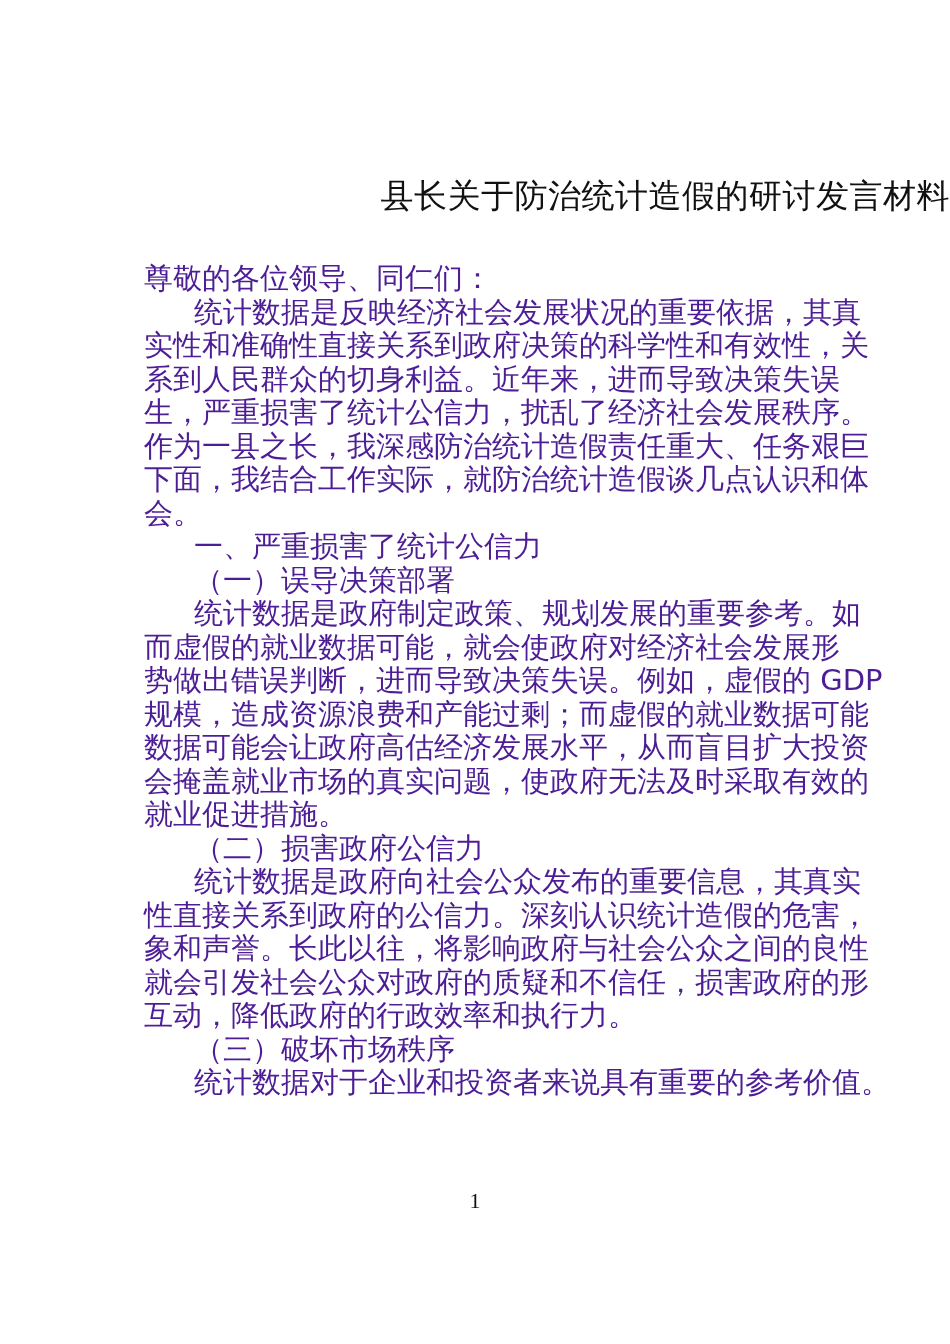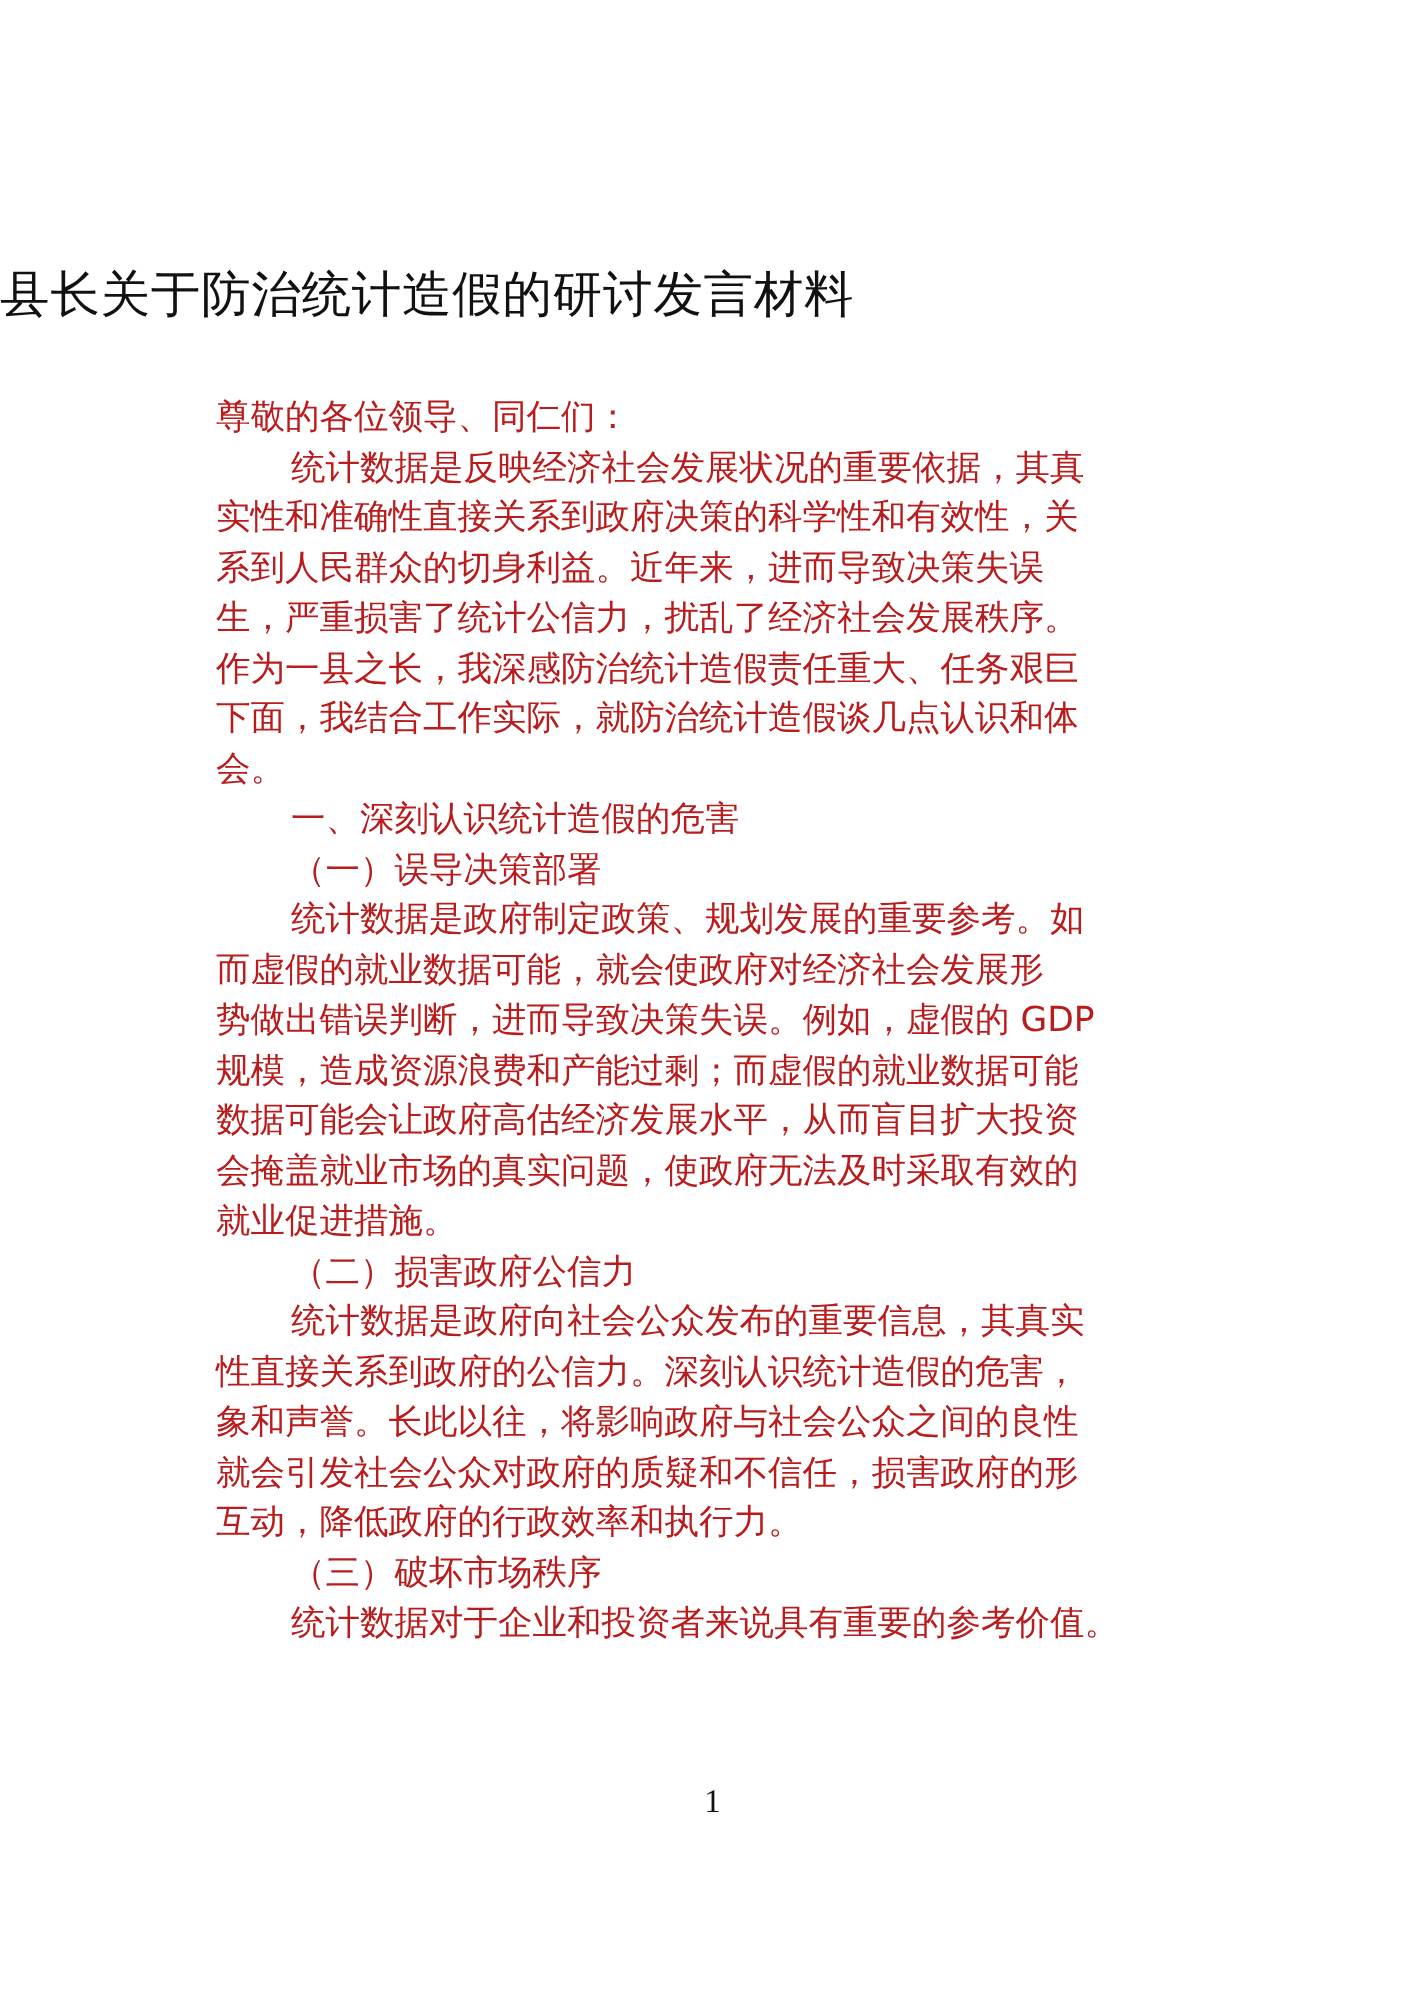--- a/index.html
+++ b/index.html
@@ -1,25 +1,25 @@
 <!DOCTYPE html>
 <html><head>
 <meta charset="utf-8">
 <style>
   html, body { margin: 0; padding: 0; background: #ffffff; }
   body { width: 950px; height: 1344px; position: relative; overflow: hidden; }
   .page { position: absolute; left: 0; top: 0; width: 950px; height: 1344px; background: #fff; }
   .title {
     position: absolute; left: 0; width: 950px; top: 172px;
-    text-align: left; font-family: "DejaVu Sans", sans-serif;
+    text-align: right; font-family: "DejaVu Sans", sans-serif;
     font-size: 33px; color: #111; letter-spacing: 0.5px; line-height: 48px;
   }
   .body {
     position: absolute; left: 144px; top: 262px; width: 680px;
-    font-family: "DejaVu Sans", sans-serif; font-size: 23px; color: #b91c1c;
+    font-family: "DejaVu Sans", sans-serif; font-size: 29px; color: #4c1d95;
   }
   .line { height: 33.5px; line-height: 33.5px; white-space: nowrap; }
   .indent { padding-left: 50px; }
   .page-number {
     position: absolute; left: 0; width: 950px; top: 1188px; text-align: center;
     font-family: "Liberation Serif", serif; font-size: 22px; color: #111;
   }
 </style>
 </head>
 <body>
@@ -28,21 +28,21 @@
   <div class="title">县长关于防治统计造假的研讨发言材料</div>
   <div class="body" id="doc-body">
       <div class="line">尊敬的各位领导、同仁们：</div>
       <div class="line indent">统计数据是反映经济社会发展状况的重要依据，其真</div>
       <div class="line">实性和准确性直接关系到政府决策的科学性和有效性，关</div>
       <div class="line">系到人民群众的切身利益。近年来，进而导致决策失误</div>
       <div class="line">生，严重损害了统计公信力，扰乱了经济社会发展秩序。</div>
       <div class="line">作为一县之长，我深感防治统计造假责任重大、任务艰巨</div>
       <div class="line">下面，我结合工作实际，就防治统计造假谈几点认识和体</div>
       <div class="line">会。</div>
-      <div class="line indent">一、深刻认识统计造假的危害</div>
+      <div class="line indent">一、严重损害了统计公信力</div>
       <div class="line indent">（一）误导决策部署</div>
       <div class="line indent">统计数据是政府制定政策、规划发展的重要参考。如</div>
       <div class="line">而虚假的就业数据可能，就会使政府对经济社会发展形</div>
       <div class="line">势做出错误判断，进而导致决策失误。例如，虚假的 GDP</div>
       <div class="line">规模，造成资源浪费和产能过剩；而虚假的就业数据可能</div>
       <div class="line">数据可能会让政府高估经济发展水平，从而盲目扩大投资</div>
       <div class="line">会掩盖就业市场的真实问题，使政府无法及时采取有效的</div>
       <div class="line">就业促进措施。</div>
       <div class="line indent">（二）损害政府公信力</div>
       <div class="line indent">统计数据是政府向社会公众发布的重要信息，其真实</div>

